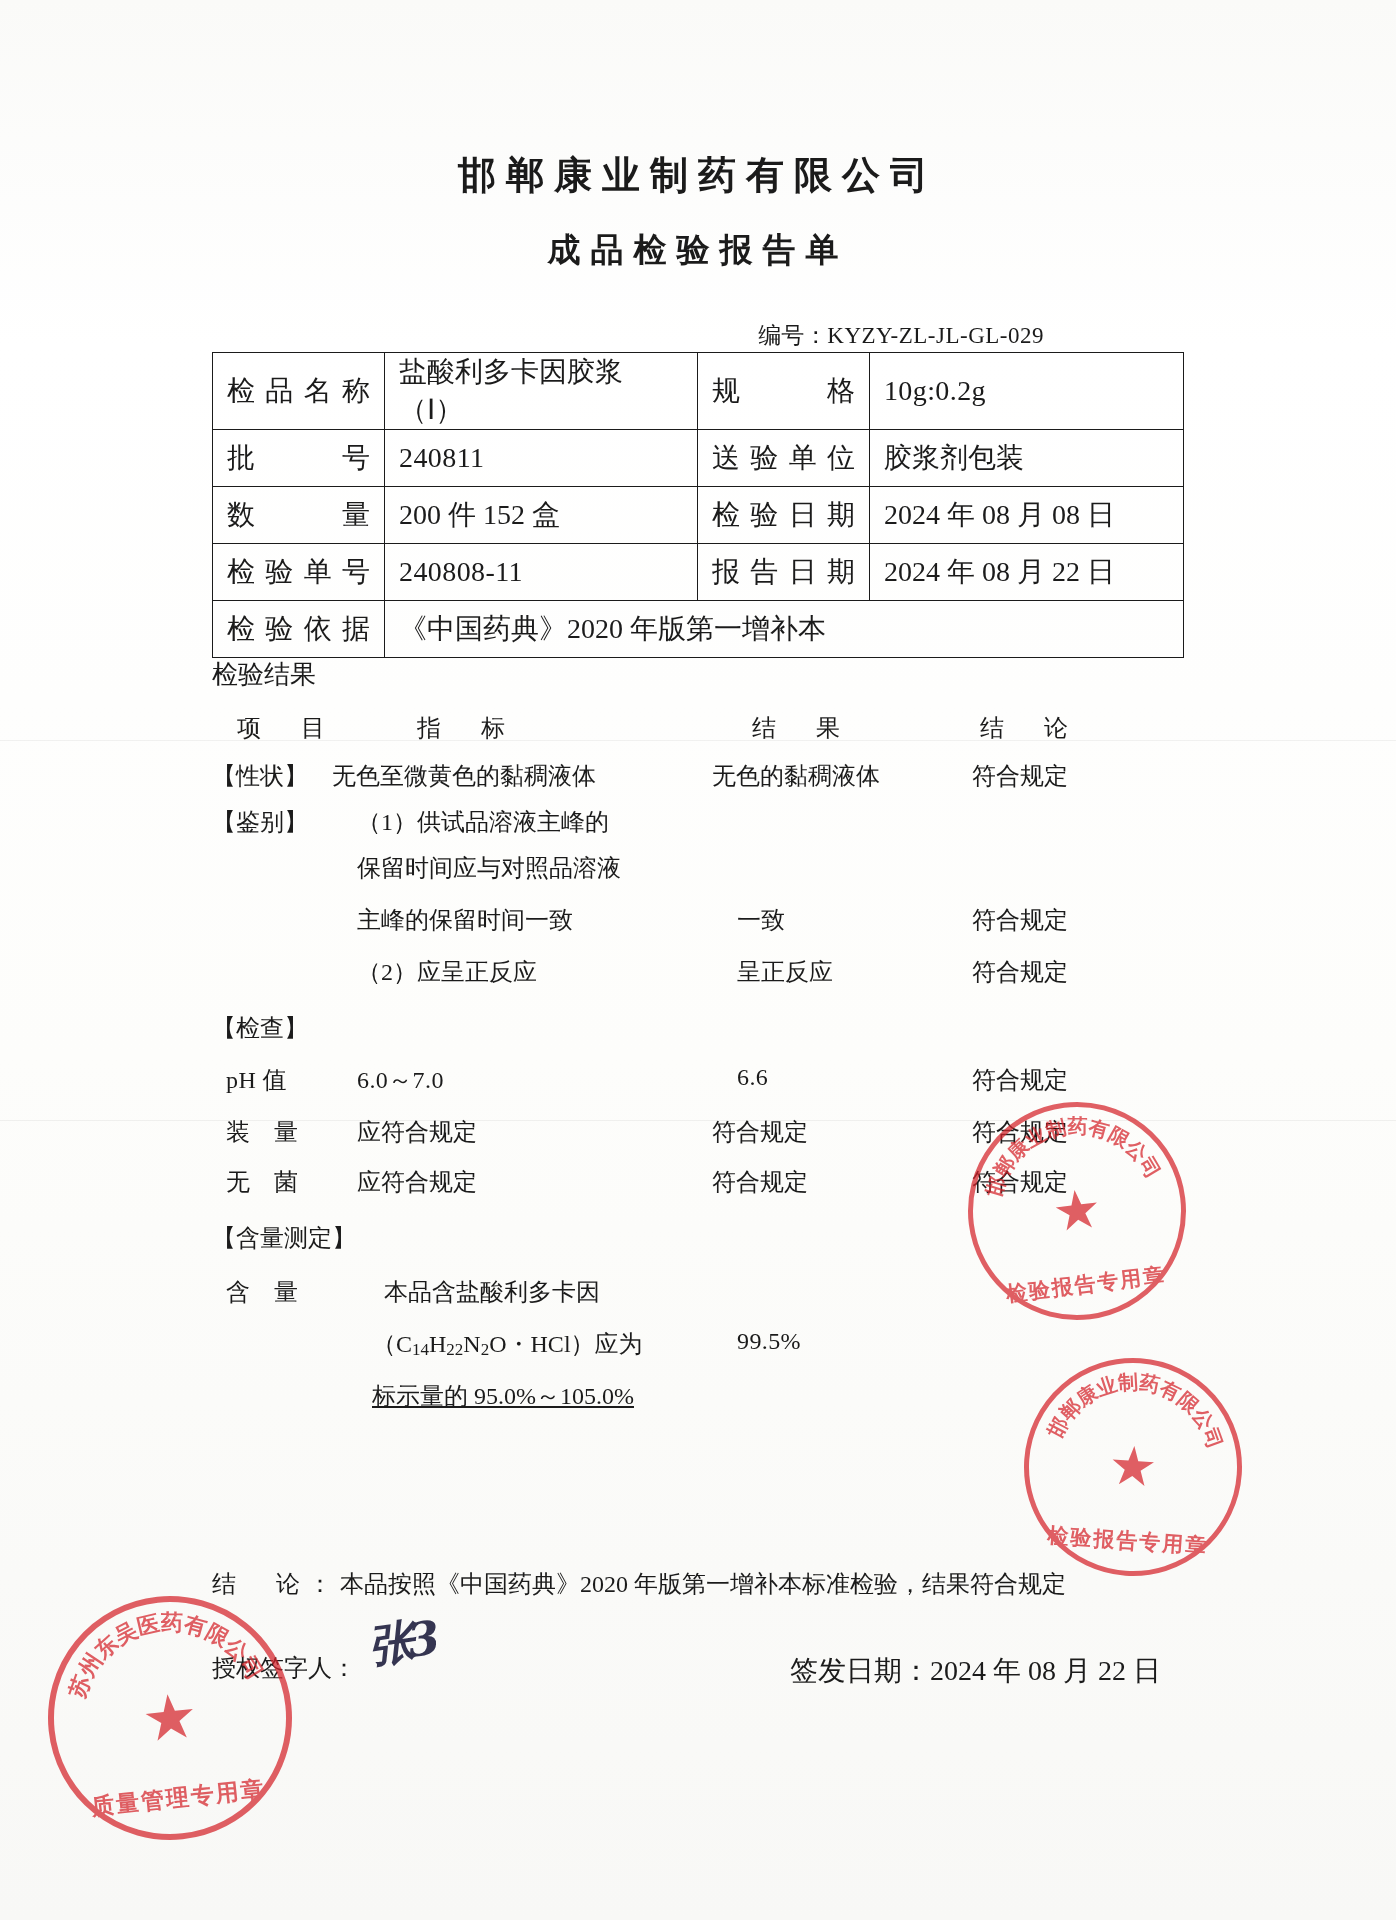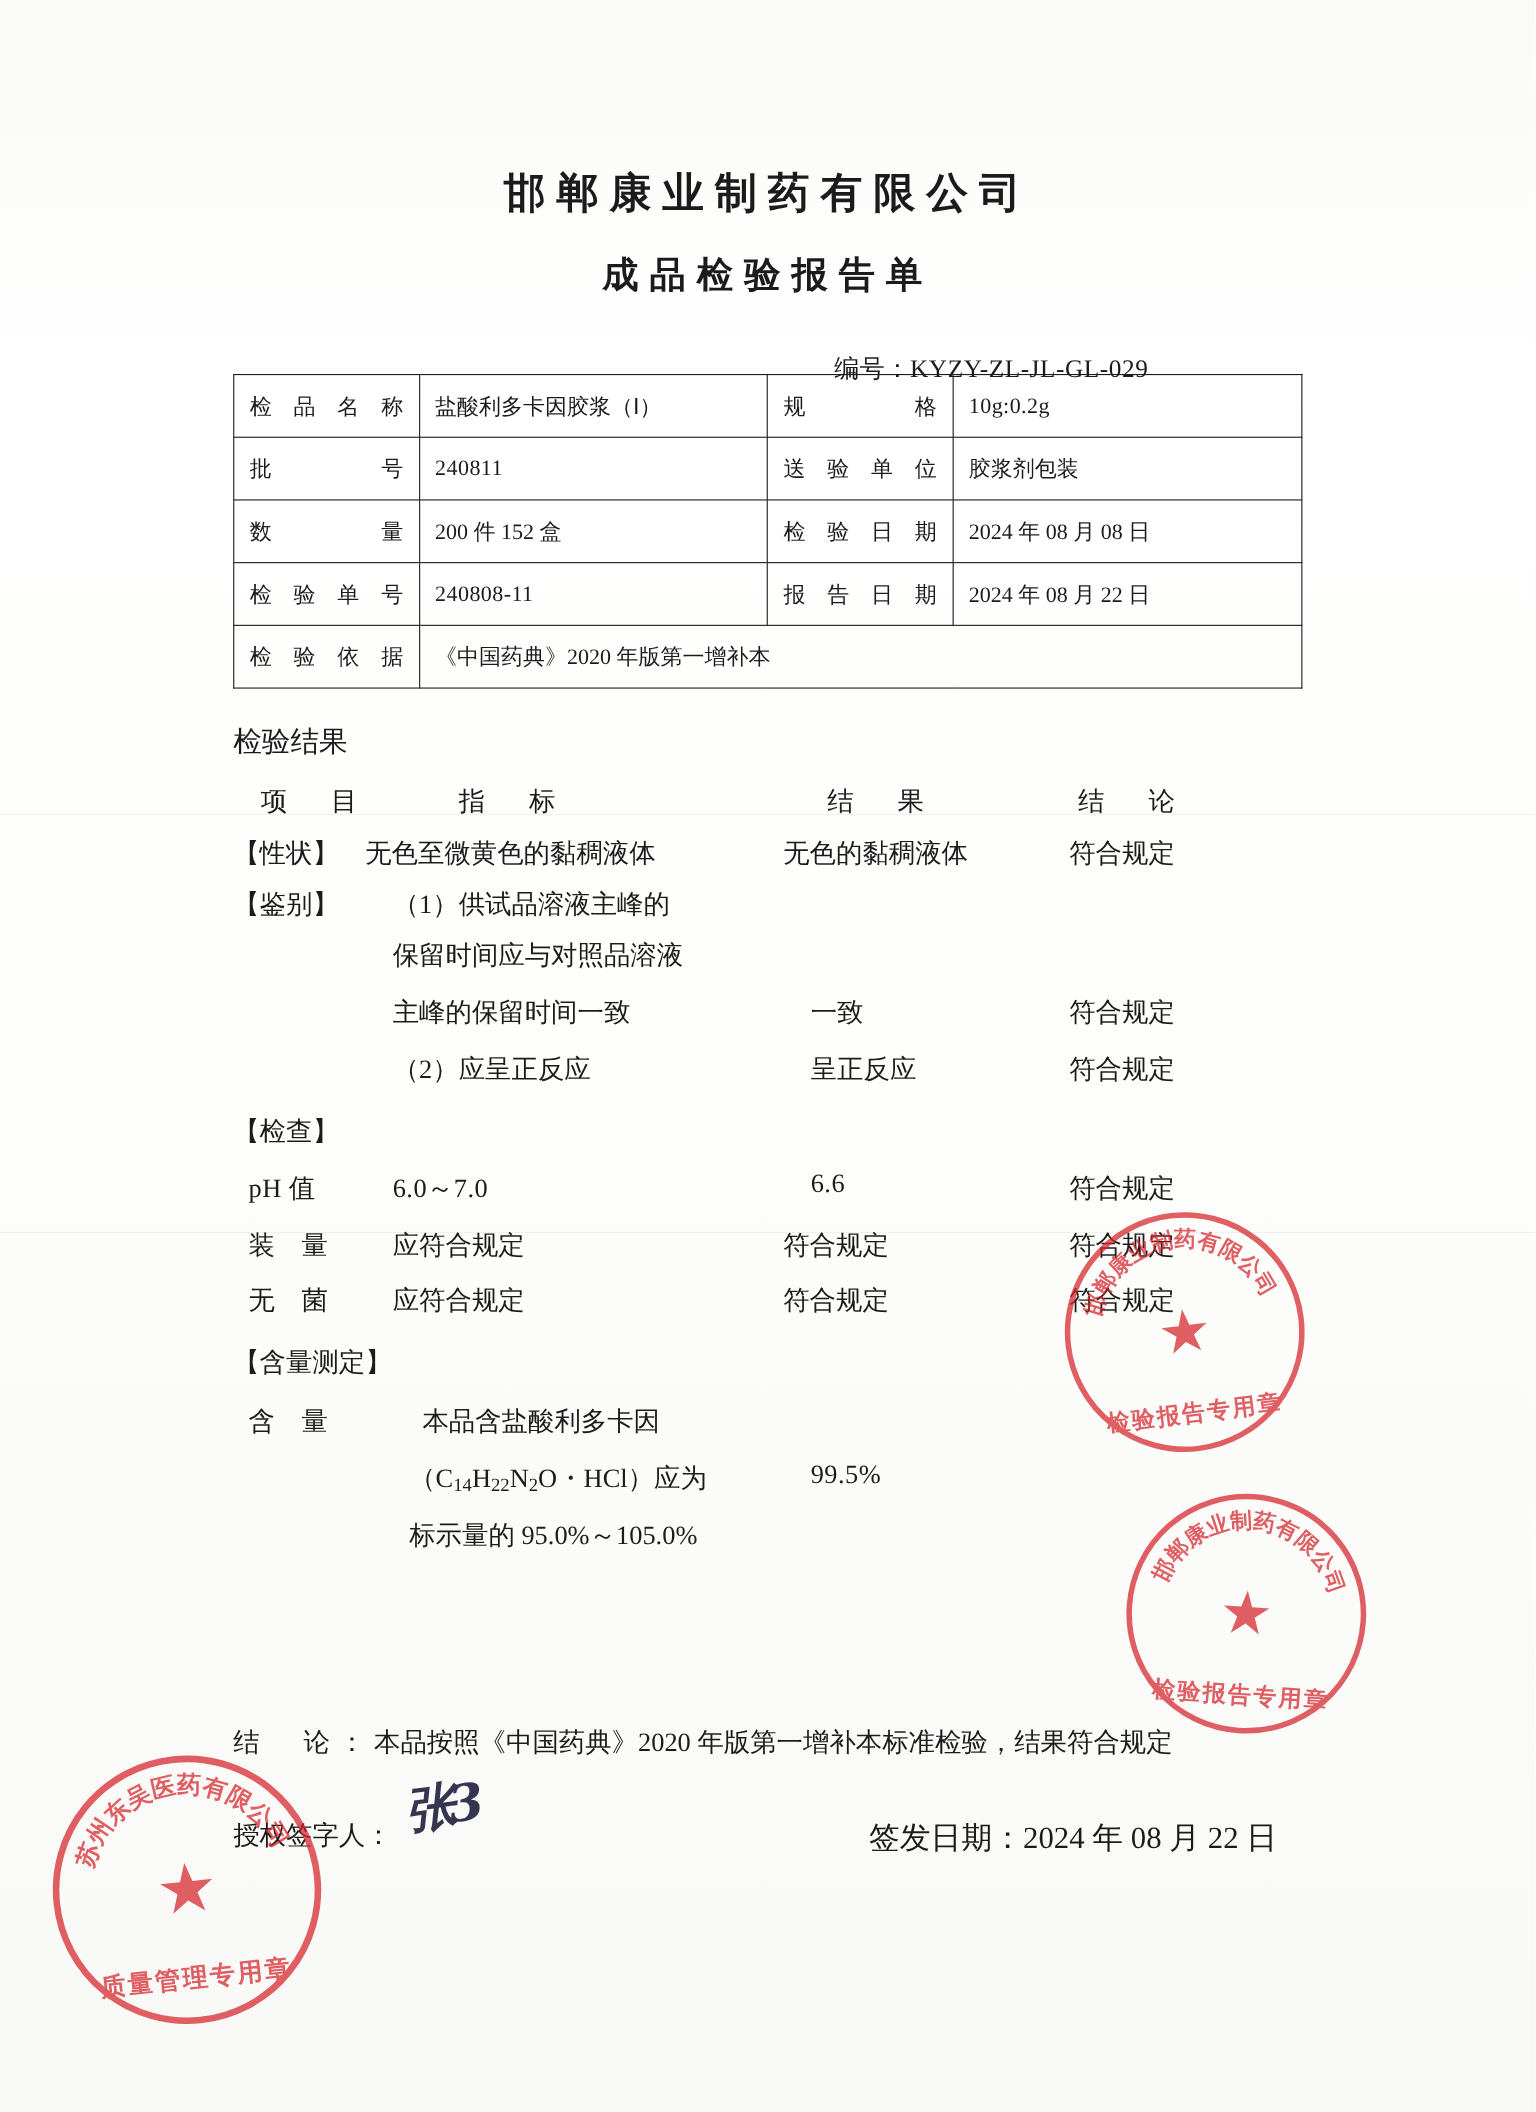--- a/index.html
+++ b/index.html
@@ -60,25 +60,25 @@
     white-space: nowrap;
   }
   .doc-number .num-val {
     font-family: "Liberation Serif", serif;
     letter-spacing: 0.5px;
   }
 
   
   table.info {
     position: absolute;
-    top: 340px;
+    top: 352px;
     left: 212px;
     width: 972px;
     border-collapse: collapse;
-    font-size: 20px;
+    font-size: 28px;
   }
   table.info td {
     border: 1.6px solid #1b1b1b;
     height: 56px;
     padding: 0 14px;
     vertical-align: middle;
   }
   td.lbl {
     width: 150px;
     text-align: justify;
@@ -335,21 +335,21 @@
     </div>
     <div class="row" style="height:52px;">
       <span class="c-item-ind">含　量</span>
       <span class="c-spec2" style="left:172px;">本品含盐酸利多卡因</span>
     </div>
     <div class="row" style="height:52px;">
       <span class="c-spec2" style="left:160px;">（C<span class="sub">14</span>H<span class="sub">22</span>N<span class="sub">2</span>O・HCl）应为</span>
       <span class="c-res-n mono">99.5%</span>
     </div>
     <div class="row" style="height:52px;">
-      <span class="c-spec2" style="left:160px;">标示量的 95.0%～105.0%</span>
+      <span class="c-spec2" style="left:160px;text-decoration:underline;">标示量的 95.0%～105.0%</span>
     </div>
   </div>
 
   <div class="conclusion">
     <span class="c-lab">结　论：</span><span>本品按照《中国药典》2020 年版第一增补本标准检验，结果符合规定</span>
   </div>
 
   <div class="signer">
     <span>授权签字人：</span>
   </div>

